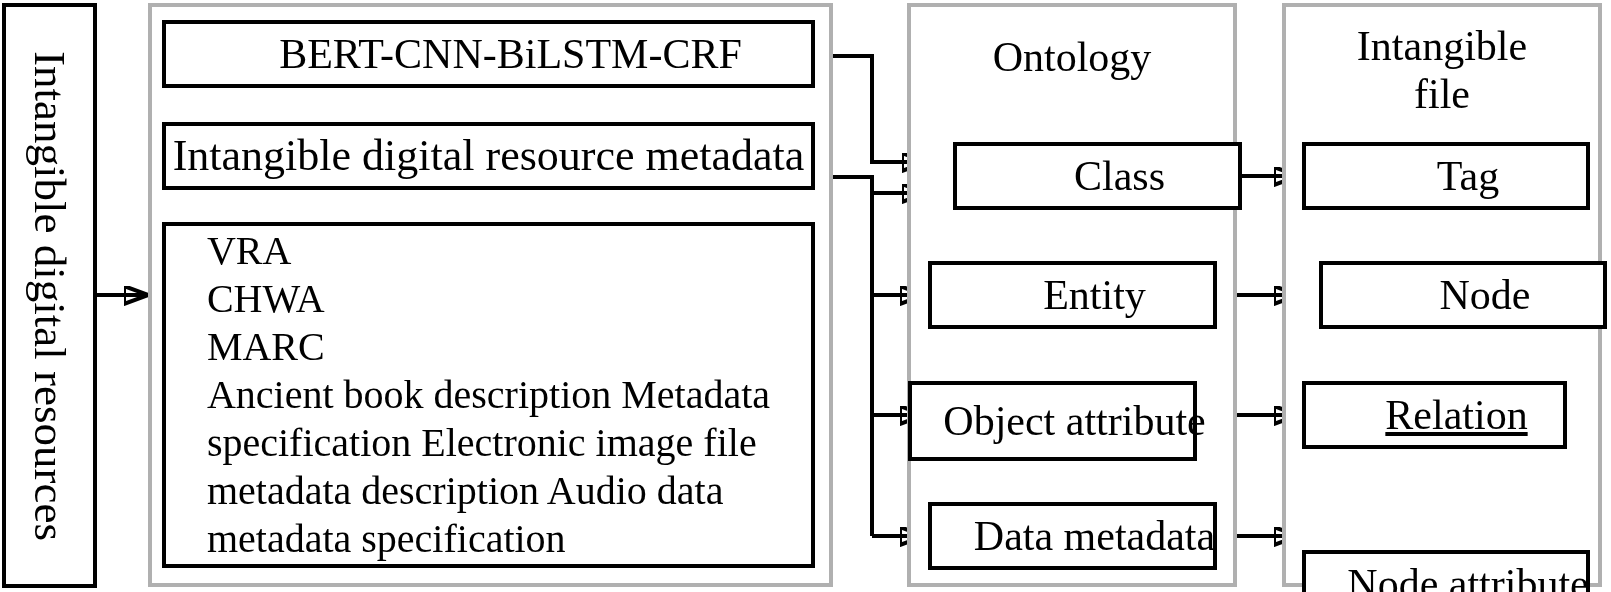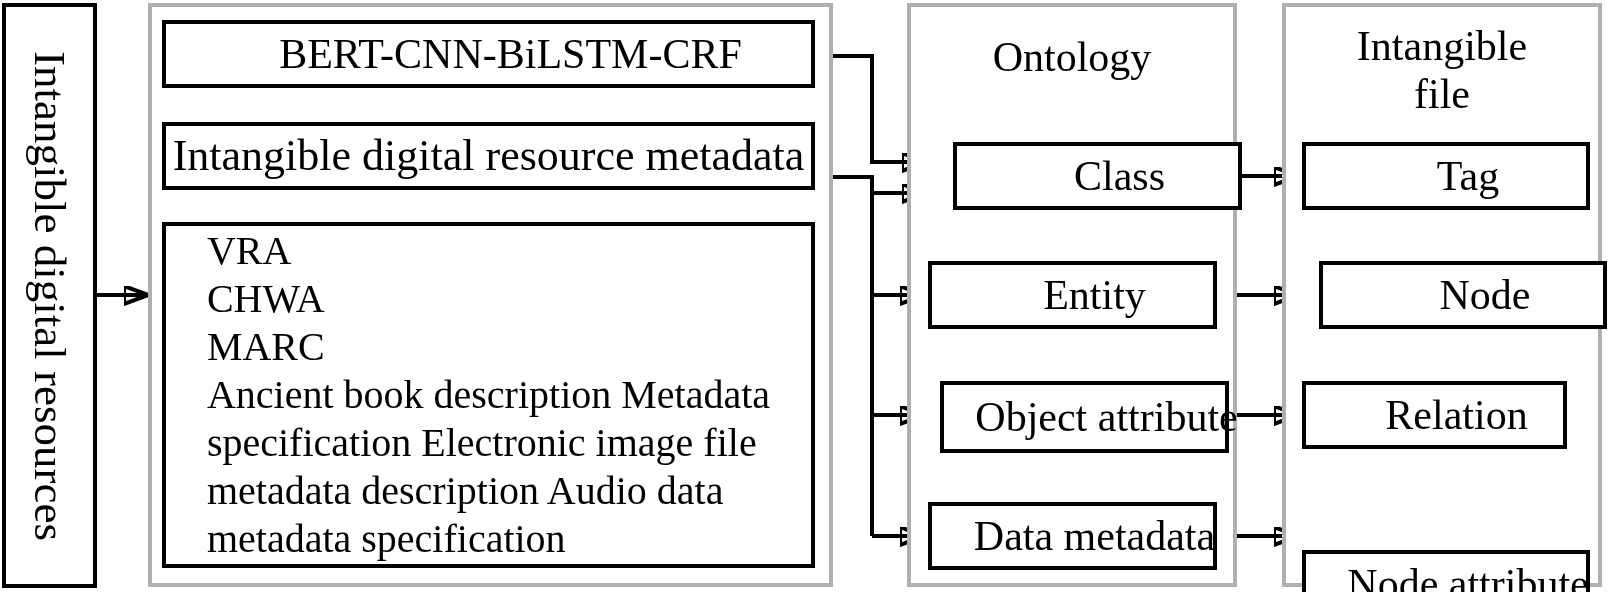--- a/index.html
+++ b/index.html
@@ -82,39 +82,39 @@
 
   <div class="panel" style="left:907px;top:3px;width:330px;height:584px;"></div>
   <div class="panel-title" style="left:907px;top:33px;width:330px;">Ontology</div>
 
   <div class="black-box label-lg" style="left:928px;top:142px;width:289px;height:68px;margin-left:25px;">
     <span>Class</span>
   </div>
   <div class="black-box label-lg" style="left:928px;top:261px;width:289px;height:68px;align-items:center;">
     <span>Entity</span>
   </div>
-  <div class="black-box label-lg" style="left:908px;top:381px;width:289px;height:72px;margin-left:32px;">
+  <div class="black-box label-lg" style="left:908px;top:381px;width:289px;height:80px;">
     <span>Object attribute</span>
   </div>
   <div class="black-box label-lg" style="left:928px;top:502px;width:289px;height:68px;">
     <span>Data metadata</span>
   </div>
 
   <div class="panel" style="left:1282px;top:3px;width:320px;height:584px;"></div>
   <div class="panel-title" style="left:1282px;top:22px;width:320px;">
     <div>Intangible</div>
     <div>file</div>
   </div>
 
   <div class="black-box label-lg" style="left:1302px;top:142px;width:288px;height:68px;">
     <span>Tag</span>
   </div>
   <div class="black-box label-lg" style="left:1302px;top:261px;width:288px;height:68px;margin-left:17px;">
     <span>Node</span>
   </div>
-  <div class="black-box label-lg" style="left:1302px;top:381px;width:265px;height:68px;">
+  <div class="black-box label-lg" style="left:1302px;top:381px;width:265px;height:68px;text-decoration:underline;">
     <span>Relation</span>
   </div>
   <div class="black-box label-lg" style="left:1302px;top:502px;width:288px;height:68px;margin-top:48px;">
     <span>Node attribute</span>
   </div>
 
 </div>
 
 </body></html>

